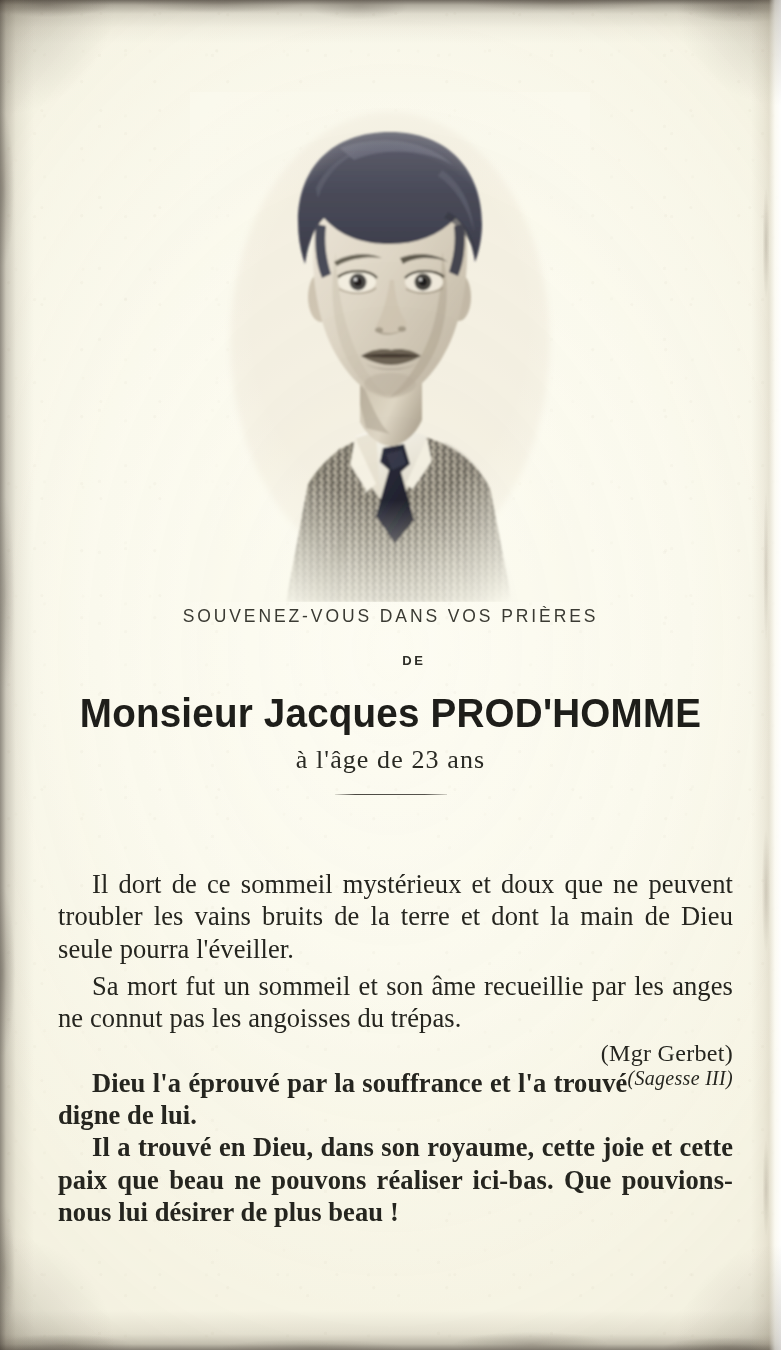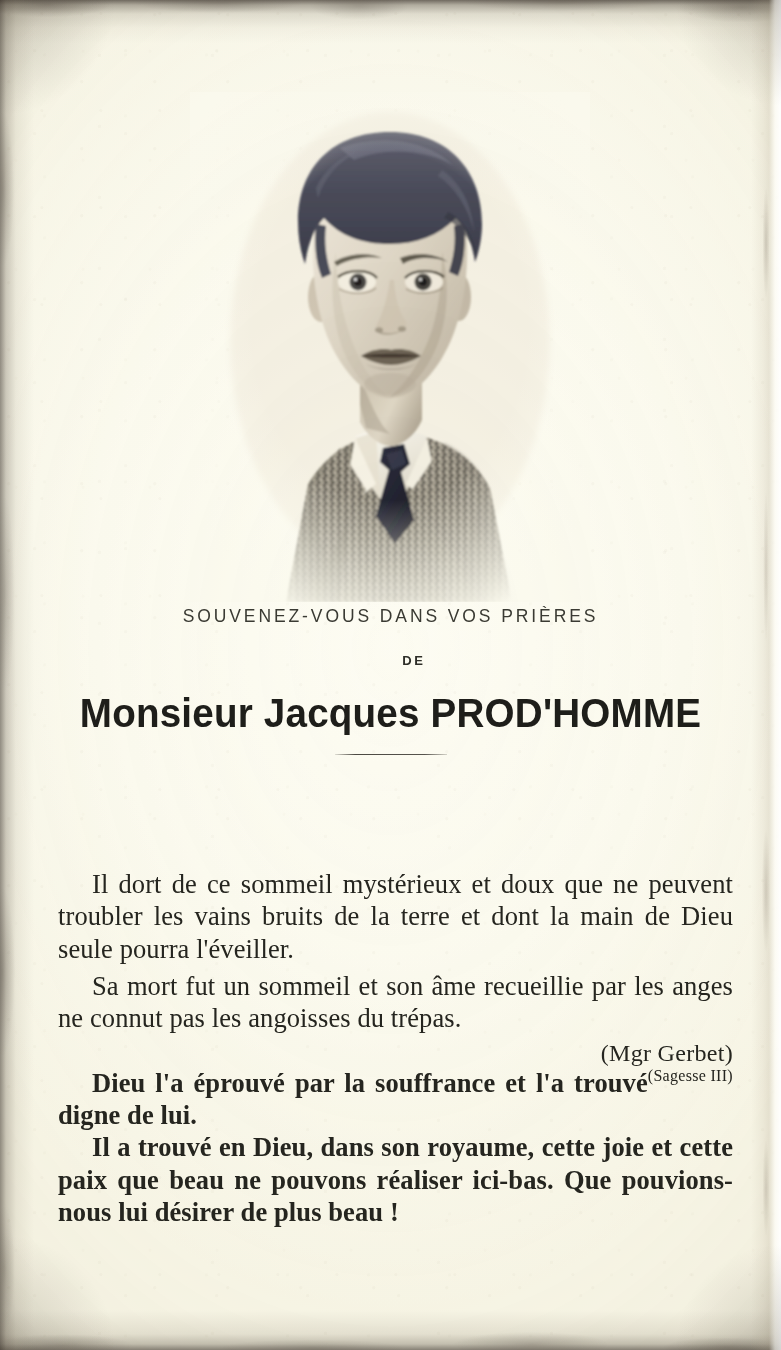--- a/index.html
+++ b/index.html
@@ -229,21 +229,22 @@
   .attrib {
     display: block;
     text-align: right;
     font-size: 24px;
     text-indent: 0;
     letter-spacing: .3px;
     margin-top: 1px;
   }
 
   .attrib-inline {
-    font-size: 16px;
+    font-style: italic;
+    font-size: 20px;
     float: right;
     letter-spacing: .3px;
   }
 
   .para-wrap { overflow: hidden; }
 
   
   .soft-overlay {
     position: absolute; inset: 0; pointer-events: none;
     background: radial-gradient(ellipse 85% 70% at 50% 48%, rgba(255,255,250,.22), rgba(236,230,210,.10) 70%, rgba(205,196,172,.20) 100%);
@@ -403,20 +404,21 @@
 
         <rect x="0" y="0" width="400" height="510" fill="url(#vign)"></rect>
       </g>
     </svg>
   </div>
 
   <div class="memorial">
     <div class="line-remember">SOUVENEZ-VOUS DANS VOS PRIÈRES</div>
     <div class="line-de">DE</div>
     <div class="line-name">Monsieur Jacques PROD'HOMME</div>
+    <div class="line-age">à l'âge de 23 ans</div>
     <div class="divider"></div>
   </div>
 
   <div class="prayers">
     <p class="para">Il dort de ce sommeil mystérieux et doux que ne peuvent troubler les vains bruits de la terre et dont la main de Dieu seule pourra l'éveiller.</p>
 
     <p class="para">Sa mort fut un sommeil et son âme recueillie par les anges ne connut pas les angoisses du trépas.</p>
     <div class="attrib">(Mgr Gerbet)</div>
 
     <div class="para-wrap">

